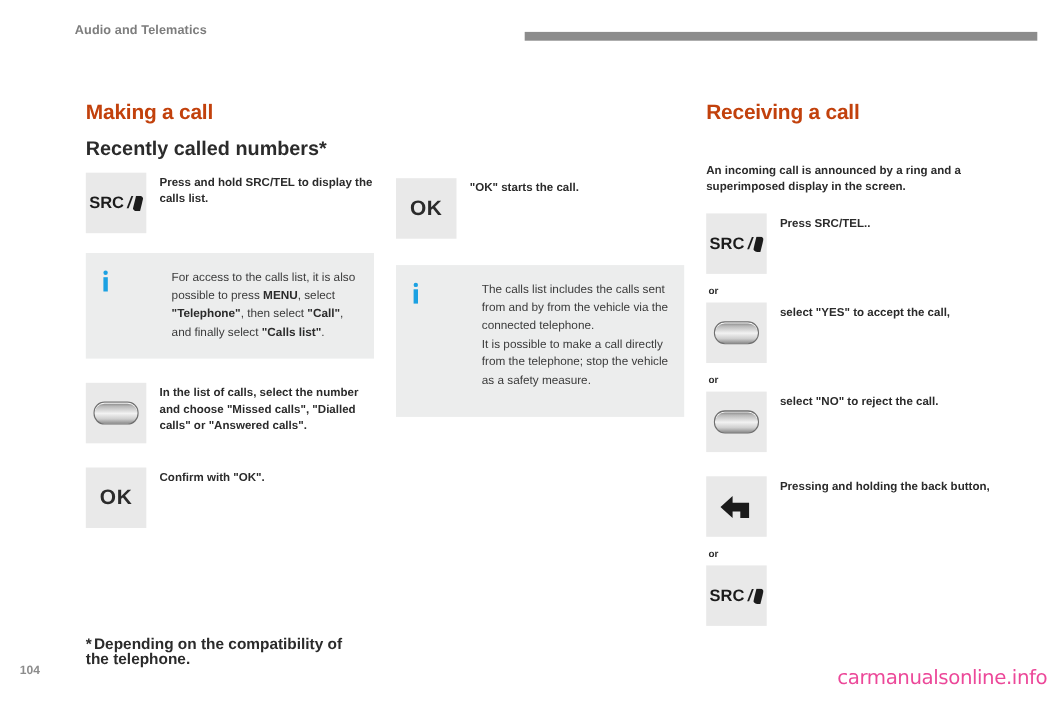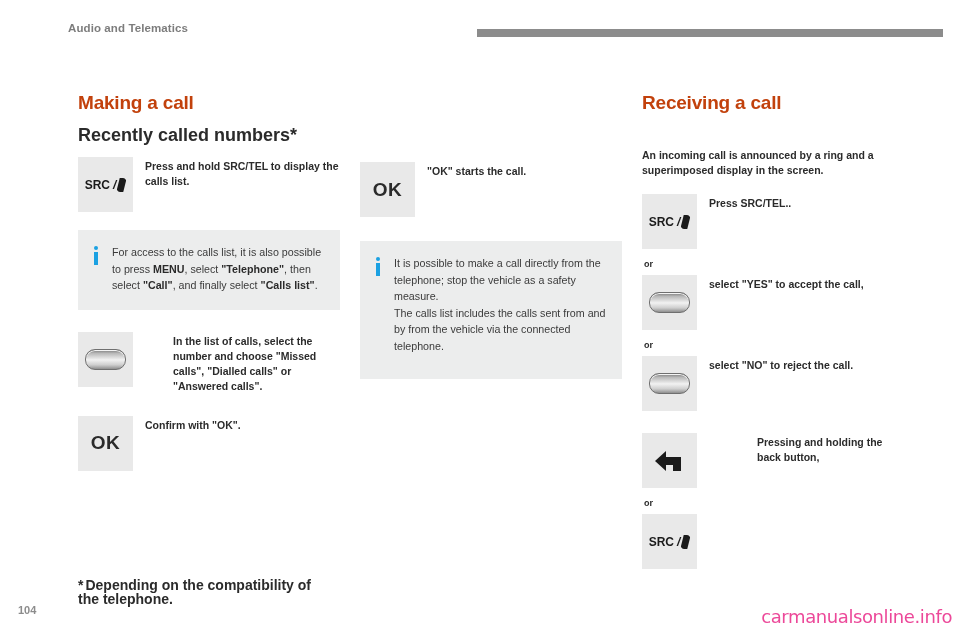--- a/index.html
+++ b/index.html
@@ -103,21 +103,21 @@
   .or-label {
     font-size: 9px;
     font-weight: bold;
     color: #2b2b2b;
     margin-top: 10px;
     margin-left: 2px;
   }
 
   
   .src-glyph {
-    font-size: 12px;
+    font-size: 15px;
     font-weight: bold;
     color: #1b1b1b;
     letter-spacing: 0px;
     display: flex;
     align-items: center;
   }
   .src-glyph .slash {
     margin-left: 3px;
     font-weight: bold;
     font-style: italic;
@@ -187,20 +187,21 @@
     width: 4px;
     height: 13px;
     background: #1ba1e2;
     margin-top: 2px;
   }
   .info-text {
     font-size: 10.7px;
     color: #3b3b3b;
     line-height: 16.5px;
     font-weight: normal;
+    margin-left: 44px;
   }
   .info-text b { font-weight: bold; color: #2b2b2b; }
   .info-text p { margin: 0; }
 
   
   .footnote {
     position: absolute;
     left: 78px;
     top: 578px;
     width: 250px;
@@ -257,21 +258,21 @@
   <div class="info-box" style="width:262px;">
     <div class="info-i">
       <div class="dot"></div>
       <div class="stem"></div>
     </div>
     <div class="info-text">
       <p><span>For access to the calls list, it is also possible to press </span><b>MENU</b><span>, select </span><b>"Telephone"</b><span>, then select </span><b>"Call"</b><span>, and finally select </span><b>"Calls list"</b><span>.</span></p>
     </div>
   </div>
 
-  <div class="row" style="margin-top:22px;gap:28px;">
+  <div class="row" style="margin-top:22px;">
     <div class="icon-box">
       <div class="pill"></div>
     </div>
     <div class="row-text">In the list of calls, select the number and choose "Missed calls", "Dialled calls" or "Answered calls".</div>
   </div>
 
 
   <div class="row" style="margin-top:22px;">
     <div class="icon-box">
       <span class="ok-glyph">OK</span>
@@ -290,22 +291,22 @@
     </div>
     <div class="row-text">"OK" starts the call.</div>
   </div>
 
   <div class="info-box" style="width:262px;height:138px;margin-top:24px;">
     <div class="info-i">
       <div class="dot"></div>
       <div class="stem"></div>
     </div>
     <div class="info-text">
+      <p>The calls list includes the calls sent from and by from the vehicle via the connected telephone.</p>
       <p>It is possible to make a call directly from the telephone; stop the vehicle as a safety measure.</p>
-      <p>The calls list includes the calls sent from and by from the vehicle via the connected telephone.</p>
     </div>
   </div>
 
 </div>
 
 <div class="col col-right">
 
   <div class="section-title">Receiving a call</div>
   <div class="intro-text">An incoming call is announced by a ring and a superimposed display in the screen.</div>
 
@@ -331,21 +332,21 @@
 
   <div class="or-label">or</div>
 
   <div class="row" style="margin-top:6px;">
     <div class="icon-box">
       <div class="pill"></div>
     </div>
     <div class="row-text">select "NO" to reject the call.</div>
   </div>
 
-  <div class="row" style="margin-top:22px;gap:48px;">
+  <div class="row" style="margin-top:22px;">
     <div class="icon-box">
       <svg width="32" height="26" viewBox="0 0 32 26">
         <polygon points="1,13 12,3 12,9 27,9 27,23 19,23 19,17 12,17 12,23" fill="#1b1b1b"></polygon>
       </svg>
     </div>
     <div class="row-text">Pressing and holding the back button,</div>
   </div>
 
   <div class="or-label">or</div>
 

